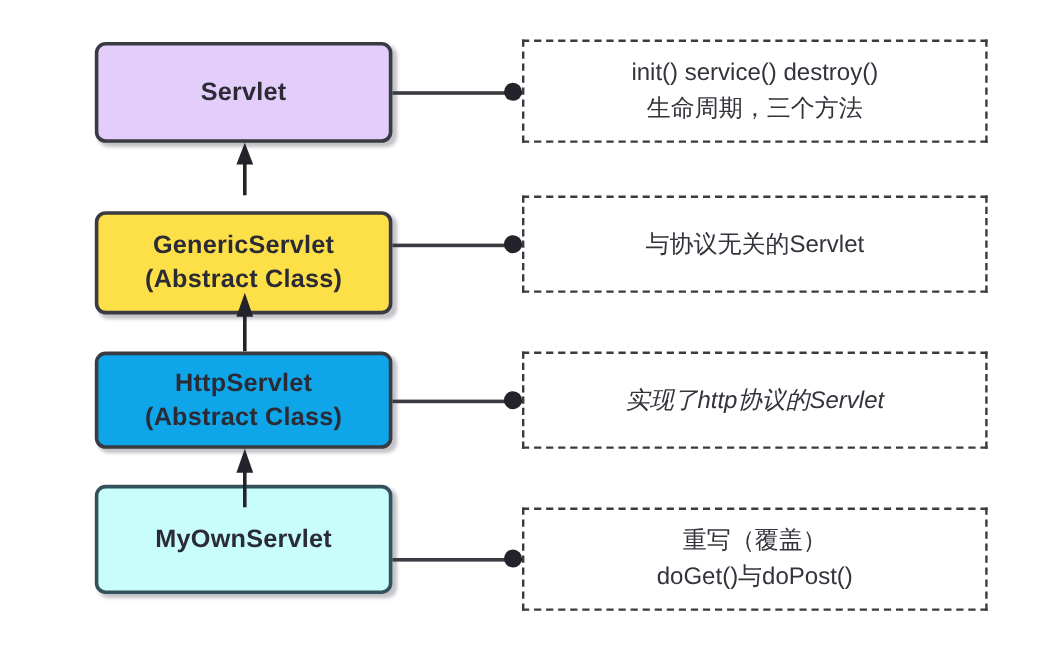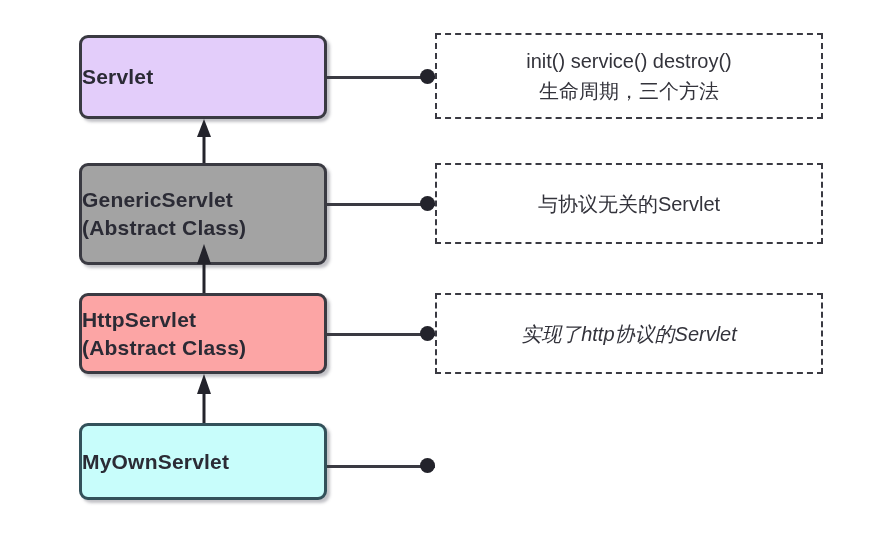--- a/index.html
+++ b/index.html
@@ -21,36 +21,37 @@
   
   .node {
     position: absolute;
     left: 79px;
     width: 248px;
     box-sizing: border-box;
     border: 3px solid #3a3a42;
     border-radius: 9px;
     display: flex;
     flex-direction: column;
+    align-items: center;
     justify-content: center;
     box-shadow: 3px 3px 3px rgba(120,120,130,0.45);
   }
   .node .line1,
   .node .line2 {
     font-weight: bold;
     font-size: 21px;
     line-height: 28px;
     color: #2b2b35;
     letter-spacing: 0.2px;
     white-space: nowrap;
   }
   .node-servlet        { top: 35px;  height: 84px; background: #e3cdfa; }
-  .node-generic        { top: 163px; height: 102px; background: #a3a3a3; }
-  .node-http           { top: 293px; height: 81px; background: #fca5a5; }
-  .node-myown          { top: 423px; height: 77px; background: #c8fdfb;
+  .node-generic        { top: 176px; height: 86px; background: #fde047; }
+  .node-http           { top: 293px; height: 81px; background: #0ea5e9; }
+  .node-myown          { top: 404px; height: 91px; background: #c8fdfb;
                          border-color: #33515a; }
 
   
   .note {
     position: absolute;
     left: 435px;
     width: 388px;
     box-sizing: border-box;
     border: 2px dashed #3a3a42;
     background: #ffffff;
@@ -153,14 +154,18 @@
   </div>
 
   <div class="note note-2">
     <div class="ntext">与协议无关的Servlet</div>
   </div>
 
   <div class="note note-3">
     <div class="ntext">实现了http协议的Servlet</div>
   </div>
 
+  <div class="note note-4">
+    <div class="ntext">重写（覆盖）</div>
+    <div class="ntext">doGet()与doPost()</div>
+  </div>
 
 </div>
 
 </body></html>

